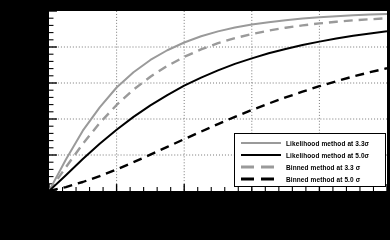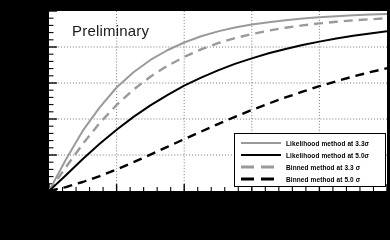--- a/index.html
+++ b/index.html
@@ -134,21 +134,20 @@
         <line x1="340" y1="182" x2="340" y2="175" stroke="#000" stroke-width="1.4"></line>
       </svg>
     <svg id="cursvg" viewBox="0 0 340 182" preserveAspectRatio="none">
         <path d="M0.00,182.00 L17.00,150.15 L34.00,121.03 L51.00,97.37 L68.00,77.35 L85.00,61.88 L102.00,49.50 L119.00,39.68 L136.00,31.85 L153.00,25.48 L170.00,20.57 L187.00,16.74 L204.00,13.65 L221.00,11.28 L238.00,9.28 L255.00,7.64 L272.00,6.37 L289.00,5.28 L306.00,4.37 L323.00,3.64 L340.00,3.09" fill="none" stroke="#9a9a9a" stroke-width="2" stroke-linecap="butt" stroke-linejoin="round"></path>
         <path d="M0.00,182.00 L17.00,157.98 L34.00,134.32 L51.00,113.20 L68.00,95.00 L85.00,79.53 L102.00,66.43 L119.00,55.51 L136.00,46.41 L153.00,38.77 L170.00,32.58 L187.00,27.48 L204.00,23.30 L221.00,19.84 L238.00,16.93 L255.00,14.56 L272.00,12.56 L289.00,10.92 L306.00,9.46 L323.00,8.37 L340.00,7.28" fill="none" stroke="#9a9a9a" stroke-width="2.4" stroke-linecap="butt" stroke-linejoin="round" stroke-dasharray="9,6"></path>
         <path d="M0.00,182.00 L17.00,165.98 L34.00,149.60 L51.00,134.32 L68.00,120.12 L85.00,107.02 L102.00,95.37 L119.00,84.99 L136.00,75.53 L153.00,67.34 L170.00,60.06 L187.00,53.51 L204.00,47.87 L221.00,42.77 L238.00,38.40 L255.00,34.40 L272.00,30.94 L289.00,27.85 L306.00,25.12 L323.00,22.75 L340.00,20.57" fill="none" stroke="#000000" stroke-width="2" stroke-linecap="butt" stroke-linejoin="round"></path>
         <path d="M0.00,182.00 L17.00,178.00 L34.00,172.90 L51.00,166.89 L68.00,160.16 L85.00,152.88 L102.00,145.24 L119.00,137.41 L136.00,129.58 L153.00,121.94 L170.00,114.30 L187.00,107.02 L204.00,100.10 L221.00,93.55 L238.00,87.36 L255.00,81.54 L272.00,76.08 L289.00,70.98 L306.00,66.25 L323.00,61.88 L340.00,57.88" fill="none" stroke="#000000" stroke-width="2.4" stroke-linecap="butt" stroke-linejoin="round" stroke-dasharray="9,6"></path>
       </svg>
   </div>
 
-  <div id="prelim">Preliminary</div>
 
   <div id="legend">
     <div class="lg-row">
       <span class="lg-key">
           <svg width="44" height="10" viewBox="0 0 44 10">
             <line x1="2" y1="5" x2="42" y2="5" stroke="#9a9a9a" stroke-width="2.2"></line>
           </svg>
         </span>
       <span class="lg-txt">Likelihood method at 3.3σ</span>
     </div>

